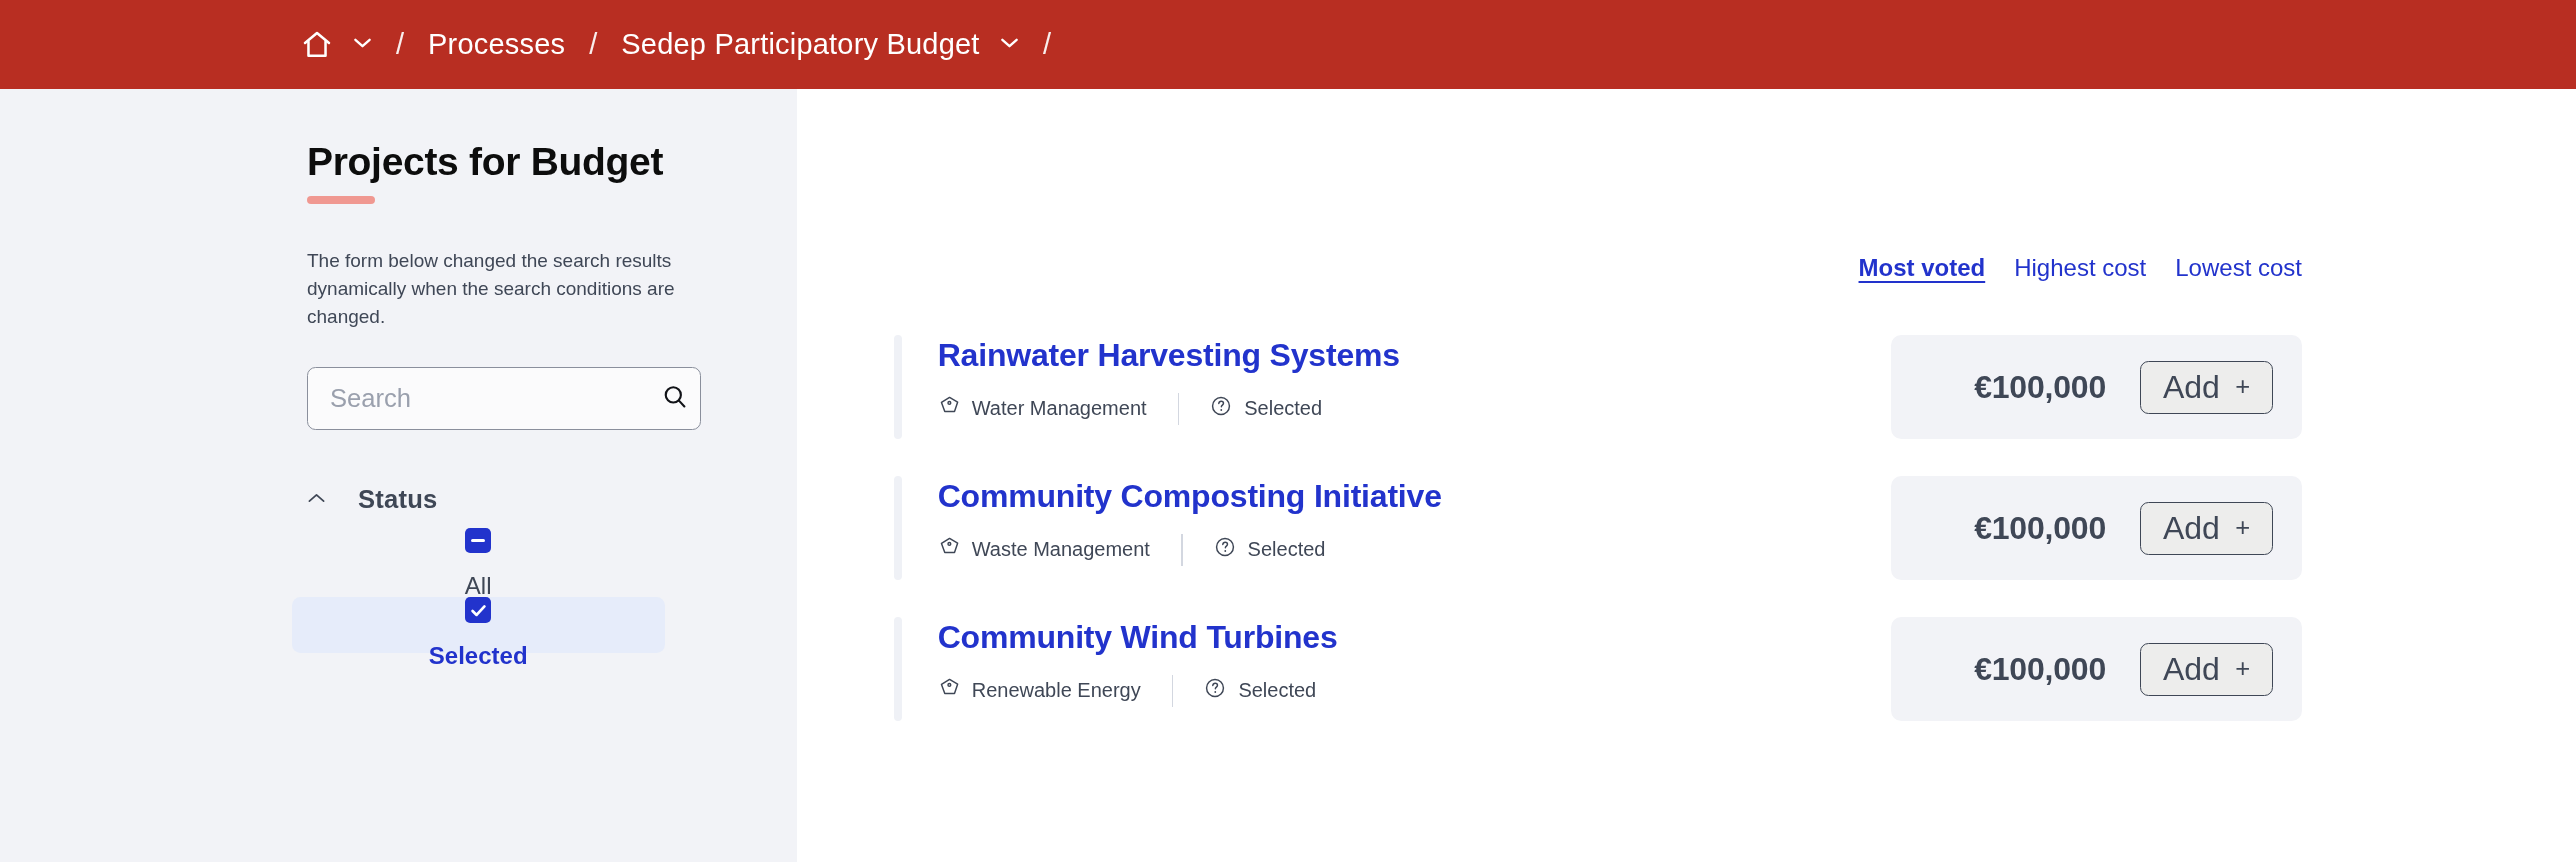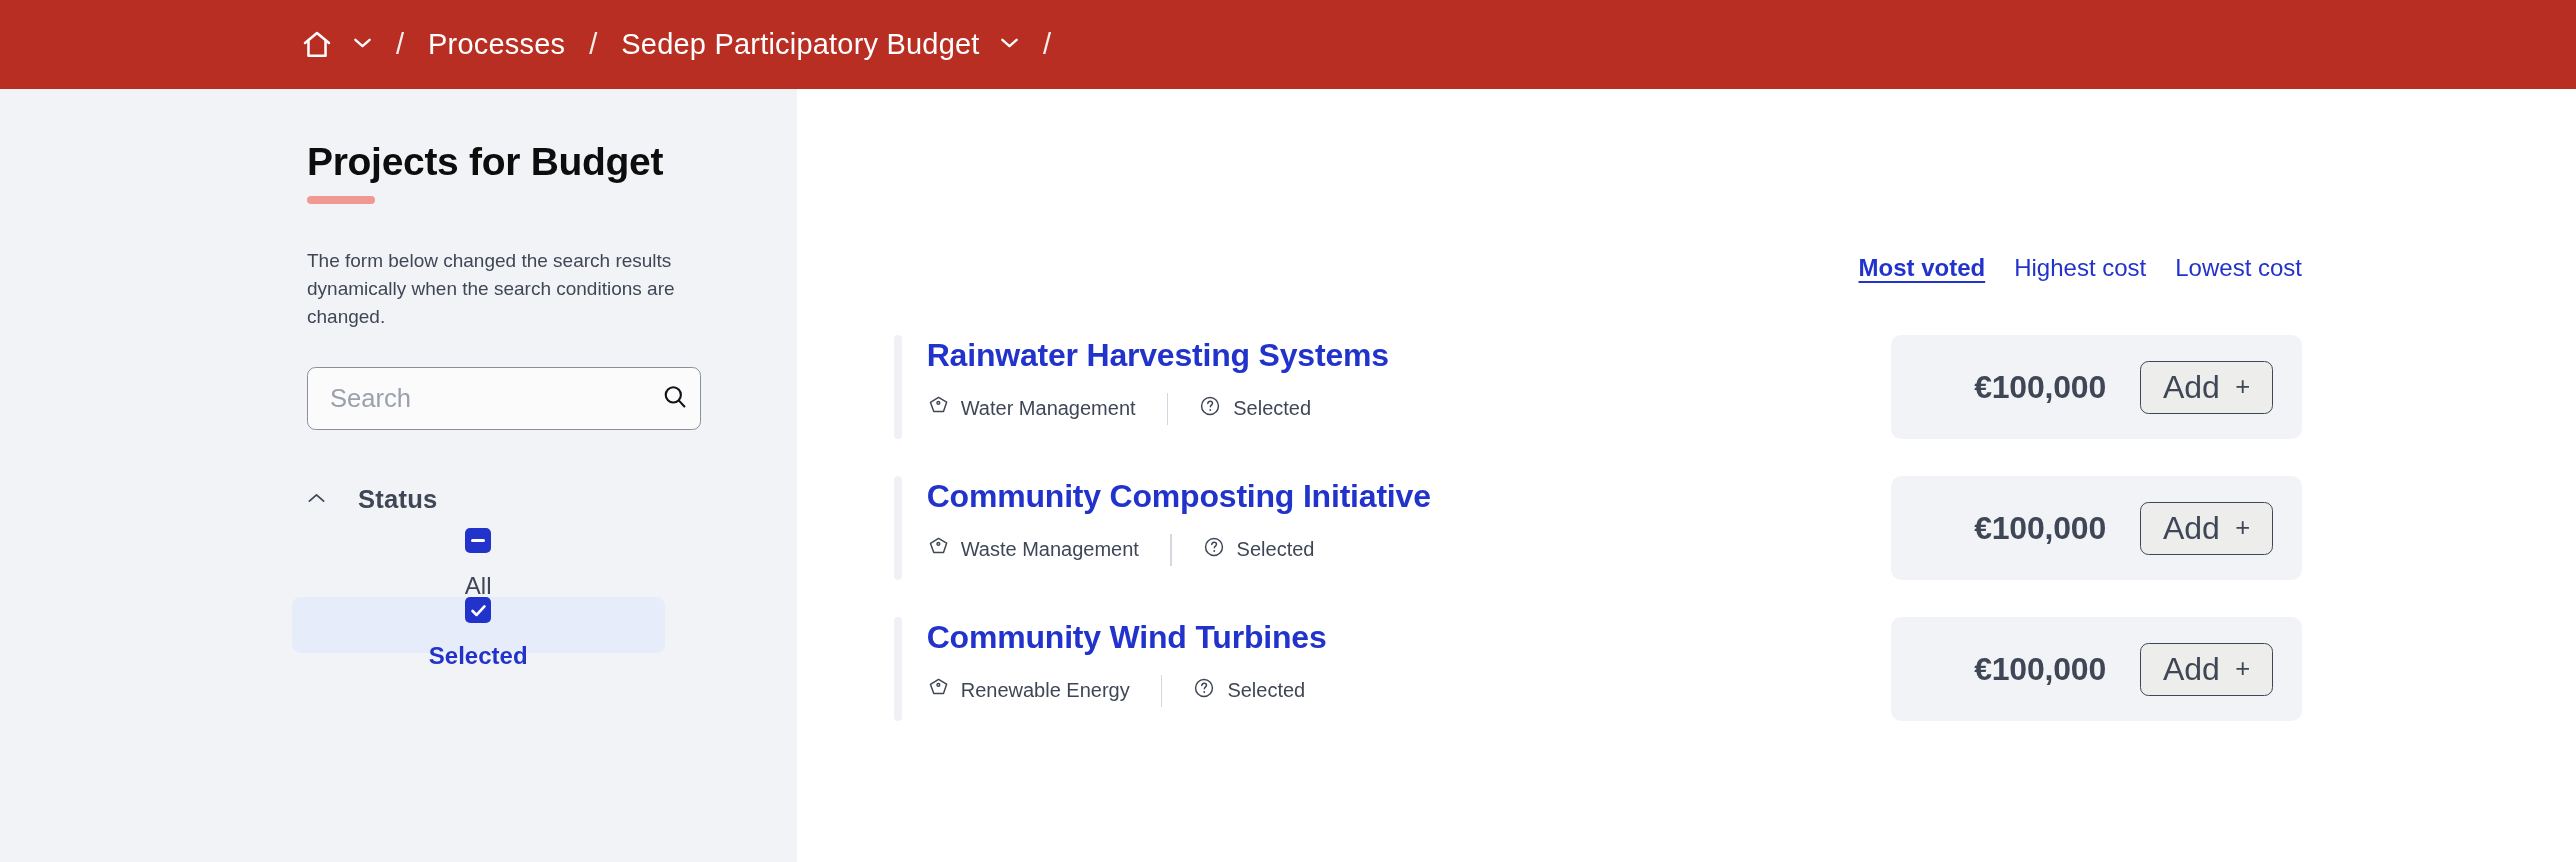--- a/index.html
+++ b/index.html
@@ -199,21 +199,21 @@
     display: flex;
     align-items: stretch;
     min-height: 104px;
   }
   .accent-bar {
     width: 7.7px;
     flex: 0 0 7.7px;
     border-radius: 4.3px;
     background: #eff1f6;
   }
-  .proj-text { padding-left: 25px; padding-top: 1.7px; }
+  .proj-text { padding-left: 36px; padding-top: 1.7px; }
   .proj-title {
     font-size: 32px;
     font-weight: bold;
     color: #2233cc;
     letter-spacing: -0.2px;
     text-decoration: none;
     display: inline-block;
   }
   .proj-meta {
     margin-top: 19px;

